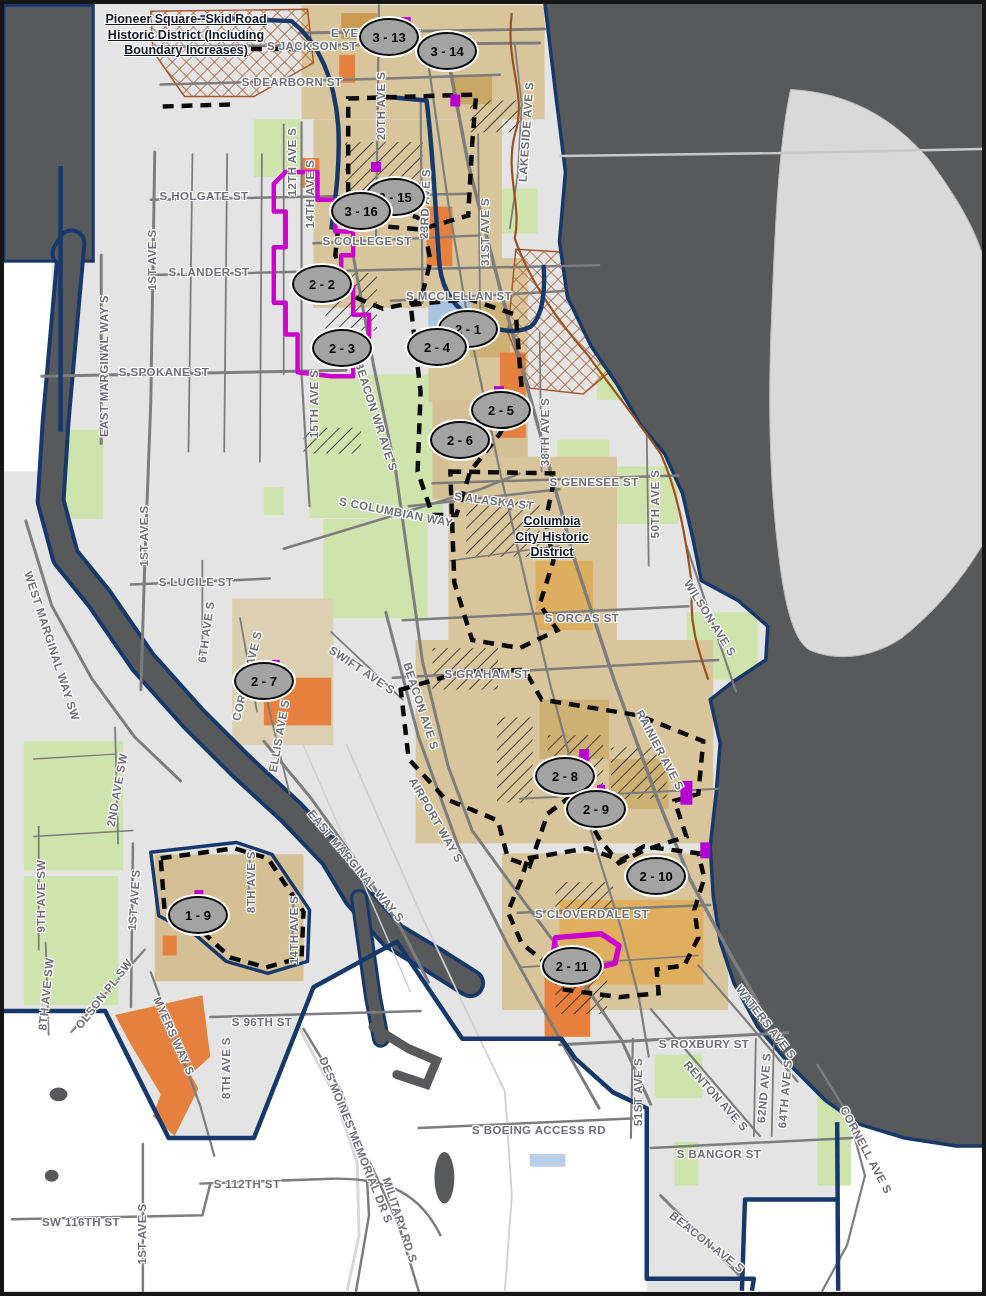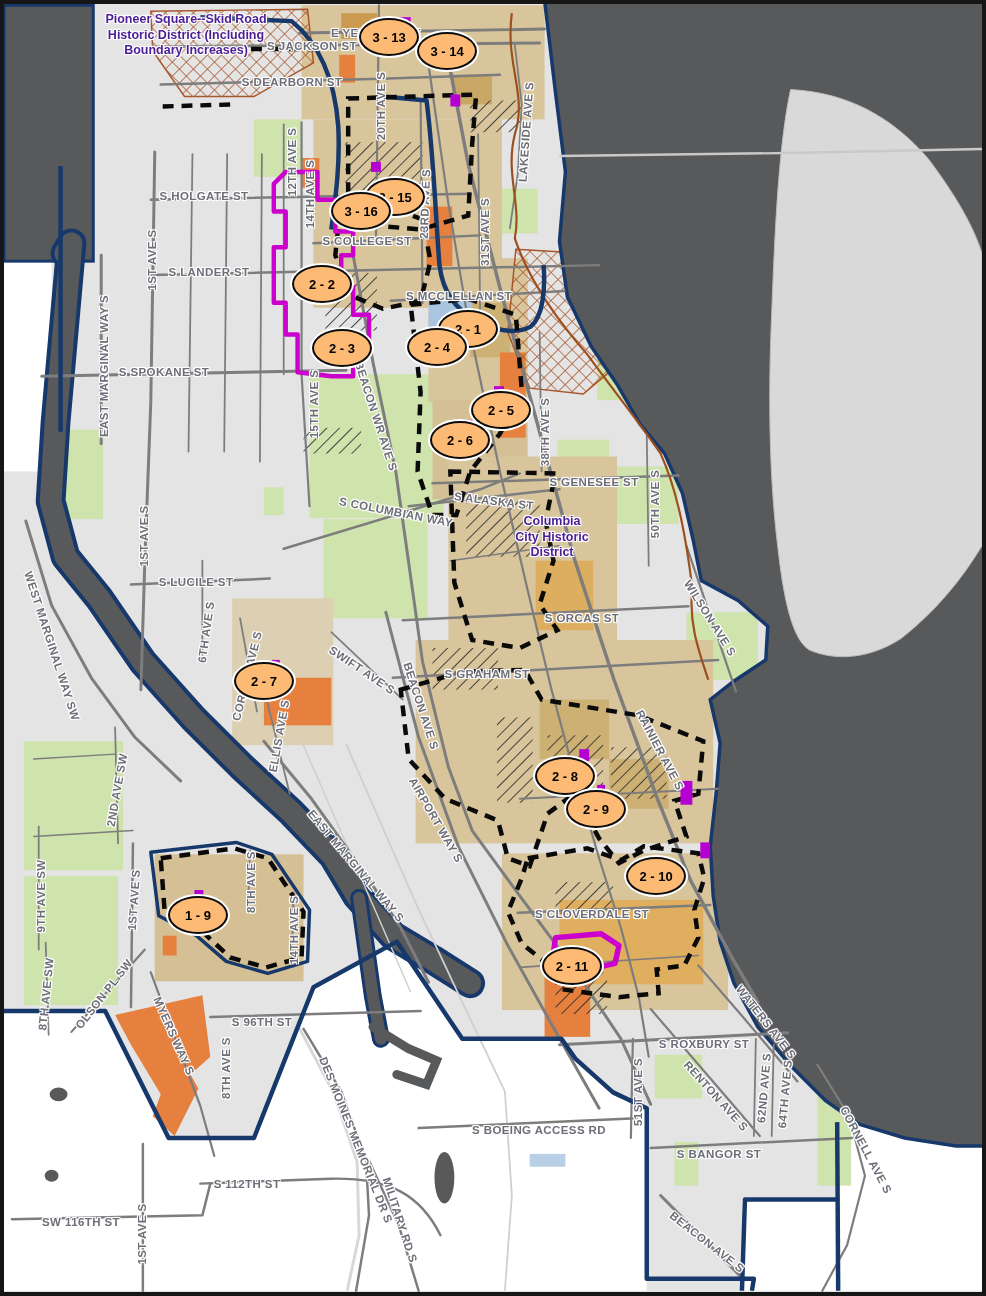--- a/index.html
+++ b/index.html
@@ -10,31 +10,31 @@
   }
   #basemap{position:absolute;left:0;top:0;}
   .street-label{
     position:absolute;white-space:nowrap;z-index:20;
     font:700 11.5px "Liberation Sans",sans-serif;color:#6e6e79;letter-spacing:.4px;
     text-shadow:-1px -1px 0 #fff,1px -1px 0 #fff,-1px 1px 0 #fff,1px 1px 0 #fff,0 0 3px #fff;
     transform-origin:center;pointer-events:none;
   }
   .marker{
     position:absolute;z-index:40;width:56px;height:34px;
-    background:#fdba74;border:2.5px solid #0c0c0c;border-radius:50%;
+    background:#a3a3a3;border:2.5px solid #0c0c0c;border-radius:50%;
     box-shadow:0 0 0 2px #fff;
     display:flex;align-items:center;justify-content:center;
     font:600 13px "Liberation Sans",sans-serif;color:#000;
     transform:translate(-50%,-50%);
   }
   .annotation{
     position:absolute;z-index:30;text-align:center;white-space:pre-line;
-    font:700 12.5px/1.25 "Liberation Sans",sans-serif;color:#4c1d95;
+    font:700 12.5px/1.25 "Liberation Sans",sans-serif;color:#0f172a;
     text-shadow:-1px -1px 0 #fff,1px -1px 0 #fff,-1px 1px 0 #fff,1px 1px 0 #fff,0 0 4px #fff;
-    transform:translate(-50%,0);pointer-events:none;
+    transform:translate(-50%,0);pointer-events:none;text-decoration:underline;
   }
 </style>
 </head>
 <body>
 
 <div id="map">
 
   <svg id="basemap" width="978" height="1288" viewBox="0 0 986 1296" xmlns="http://www.w3.org/2000/svg">
     <defs>
       <pattern id="hatch" width="9" height="9" patternUnits="userSpaceOnUse" patternTransform="rotate(45)">

